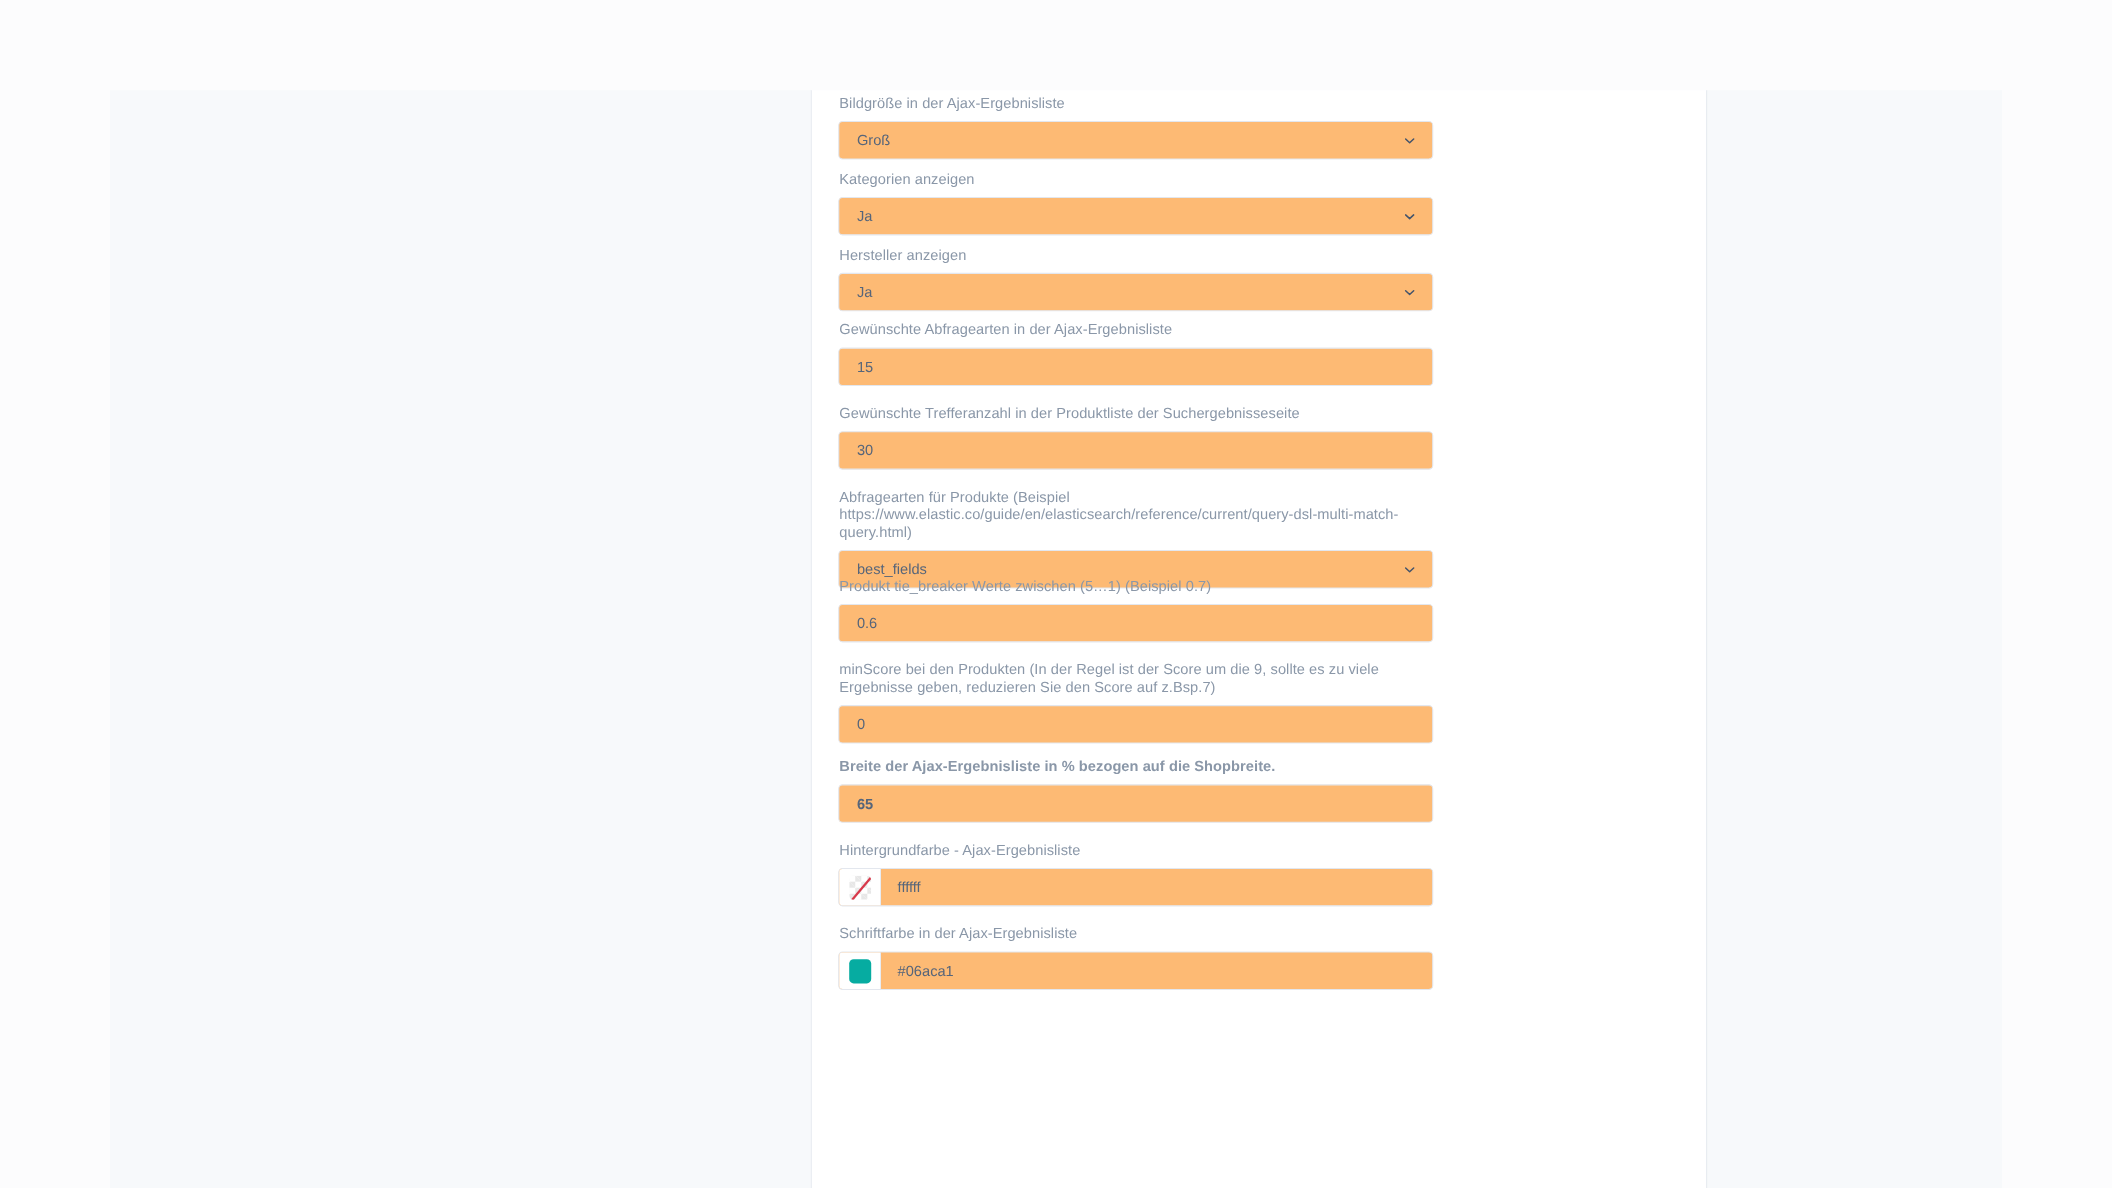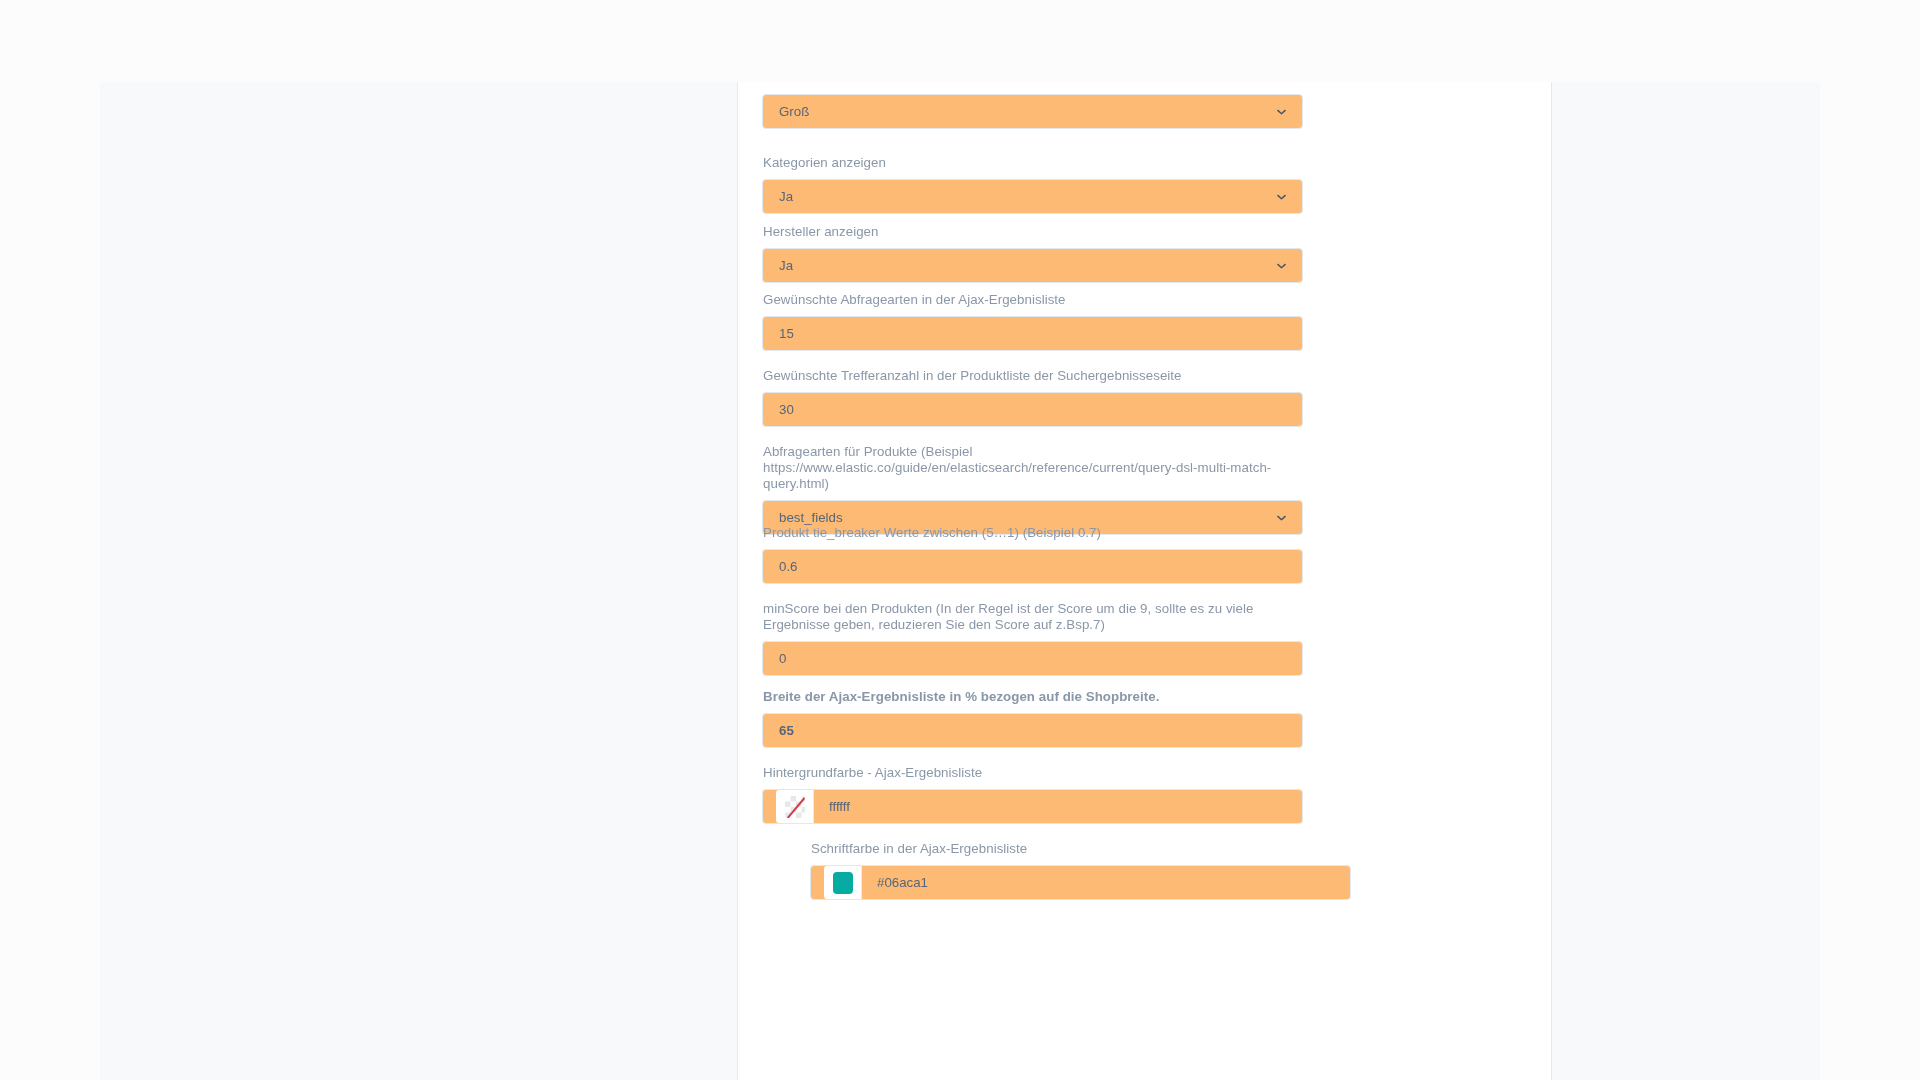--- a/index.html
+++ b/index.html
@@ -93,21 +93,21 @@
     right: 14px;
     top: 50%;
     transform: translateY(-50%);
     width: 13px;
     height: 13px;
     display: block;
   }
   .chev svg { display: block; }
 
   
-  .control.color { padding: 13px; }
+  .control.color { padding: 0; }
   .swatch-btn {
     width: 38px;
     height: 33px;
     flex: 0 0 38px;
     border-right: 1px solid #e8ecf2;
     display: flex;
     align-items: center;
     justify-content: center;
     background: #ffffff;
     border-radius: 3px 0 0 3px;
@@ -141,20 +141,21 @@
   .control.color .value { padding-left: 15px; }
 </style>
 </head>
 <body>
 
 <div id="page">
   <div id="app-panel">
     <div id="content-column">
       <div id="form-scroll">
           <div class="field" style="position: absolute; left: 24px; top: 4px; width: 541px;">
+            <div class="field-label">Bildgröße in der Ajax-Ergebnisliste</div>
             <div class="control select">
               <div class="value">Groß</div>
               <span class="chev">
                 <svg width="13" height="13" viewBox="0 0 16 16" fill="none" xmlns="http://www.w3.org/2000/svg">
                   <path d="M3.5 6L8 10.2L12.5 6" stroke="#44546b" stroke-width="1.7" stroke-linecap="round" stroke-linejoin="round"></path>
                 </svg>
               </span>
             </div>
           </div>
           <div class="field" style="position: absolute; left: 24px; top: 73px; width: 541px;">
@@ -222,21 +223,21 @@
           </div>
           <div class="field" style="position: absolute; left: 24px; top: 683px; width: 541px;">
             <div class="field-label">Hintergrundfarbe - Ajax-Ergebnisliste</div>
             <div class="control color">
               <div class="swatch-btn">
                 <div class="swatch transparent"></div>
               </div>
               <div class="value">ffffff</div>
             </div>
           </div>
-          <div class="field" style="position: absolute; left: 24px; top: 759px; width: 541px; margin-left: 48px;">
+          <div class="field" style="position: absolute; left: 24px; top: 759px; width: 541px;">
             <div class="field-label">Schriftfarbe in der Ajax-Ergebnisliste</div>
             <div class="control color">
               <div class="swatch-btn">
                 <div class="swatch" style="background: rgb(6, 172, 161);"></div>
               </div>
               <div class="value">#06aca1</div>
             </div>
           </div>
         </div>
     </div>

